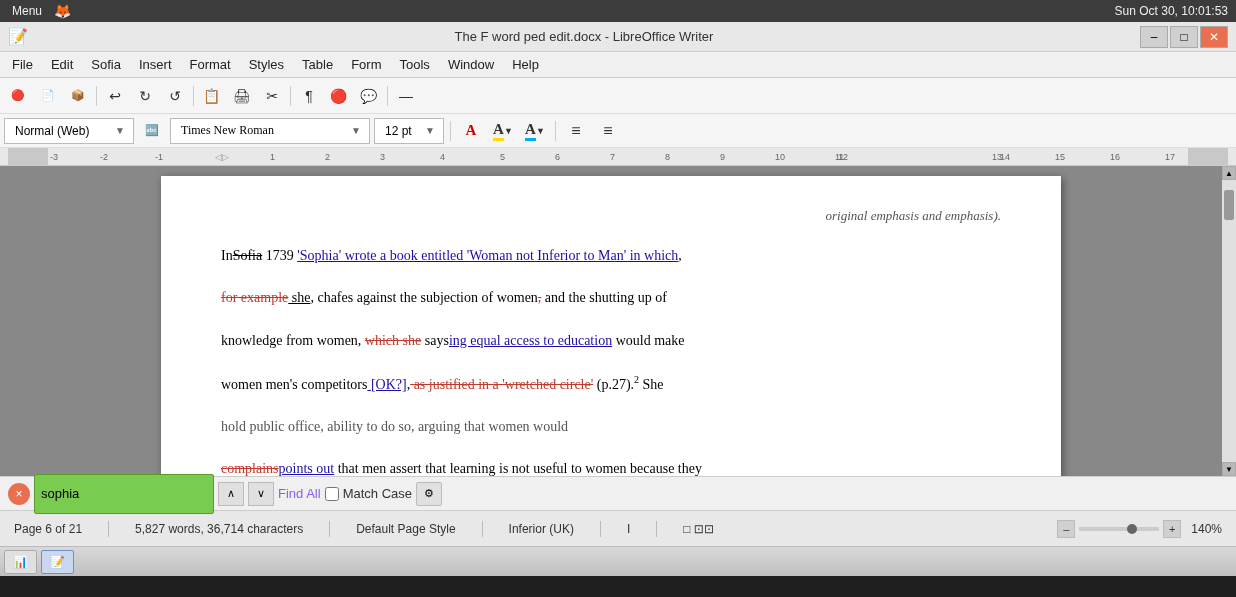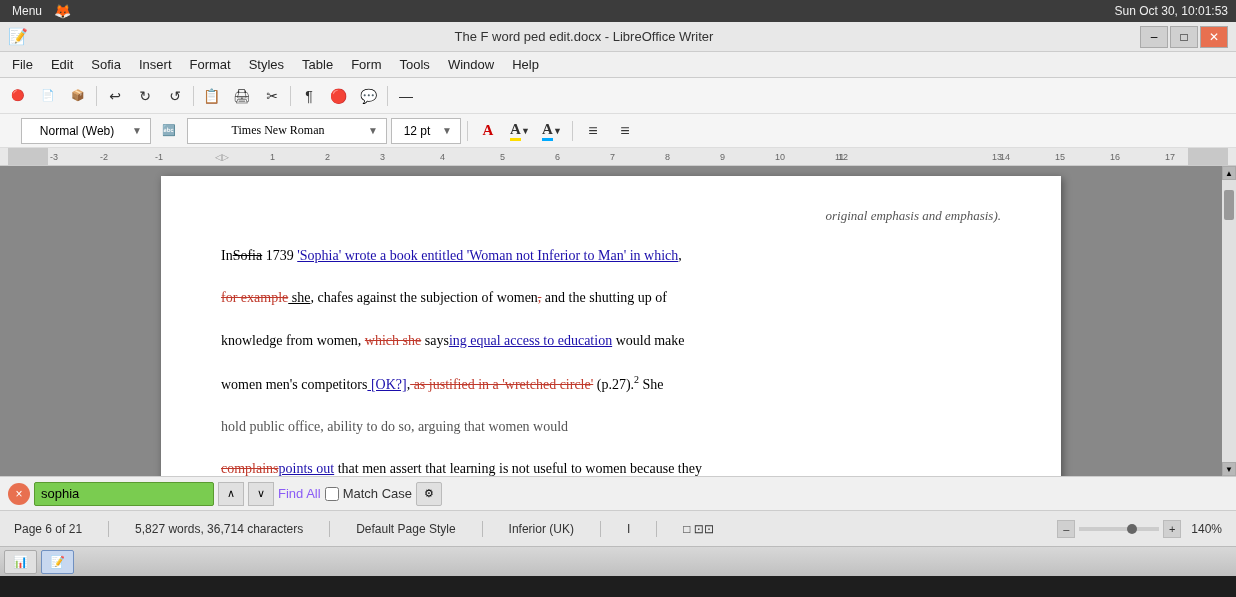--- a/index.html
+++ b/index.html
@@ -57,24 +57,23 @@
       border-radius: 2px; color: #333;
     }
     .toolbar-sep { width: 1px; height: 20px; background: #ccc; margin: 0 2px; }
 
     
     .format-toolbar {
       background: #f5f5f5;
       height: 34px;
       display: flex;
       align-items: center;
-      padding: 0 21px;
+      padding: 0 4px;
       border-bottom: 1px solid #ddd;
       gap: 4px;
-      text-align: center;
     }
     .style-select {
       width: 130px; height: 26px; font-size: 12px; border: 1px solid #bbb;
       background: white; padding: 0 4px; cursor: pointer;
       display: flex; align-items: center; justify-content: space-between;
     }
     .font-select {
       width: 200px; height: 26px; font-size: 12px; border: 1px solid #bbb;
       background: white; padding: 0 4px; cursor: pointer;
       display: flex; align-items: center; justify-content: space-between;
@@ -185,21 +184,21 @@
       padding: 0 8px;
       border-top: 1px solid #ccc;
       gap: 4px;
     }
     .find-close {
       width: 22px; height: 22px; background: #e87050; border-radius: 11px;
       display: flex; align-items: center; justify-content: center; color: white; font-size: 12px; cursor: pointer;
     }
     .find-input {
       background: #7acc50; border: 1px solid #5a9a30; padding: 2px 6px; font-size: 13px;
-      width: 180px; height: 24px; color: #000; border-radius: 2px;
+      width: 180px; height: 40px; color: #000; border-radius: 2px;
     }
     .find-nav-btn {
       width: 26px; height: 24px; background: #e0e0e0; border: 1px solid #bbb;
       display: flex; align-items: center; justify-content: center; font-size: 11px; cursor: pointer;
     }
     .find-label { font-size: 13px; color: #333; }
     .find-checkbox { width: 14px; height: 14px; }
     .find-other-btn {
       width: 26px; height: 24px; background: #e0e0e0; border: 1px solid #bbb;
       display: flex; align-items: center; justify-content: center; font-size: 11px; cursor: pointer;

